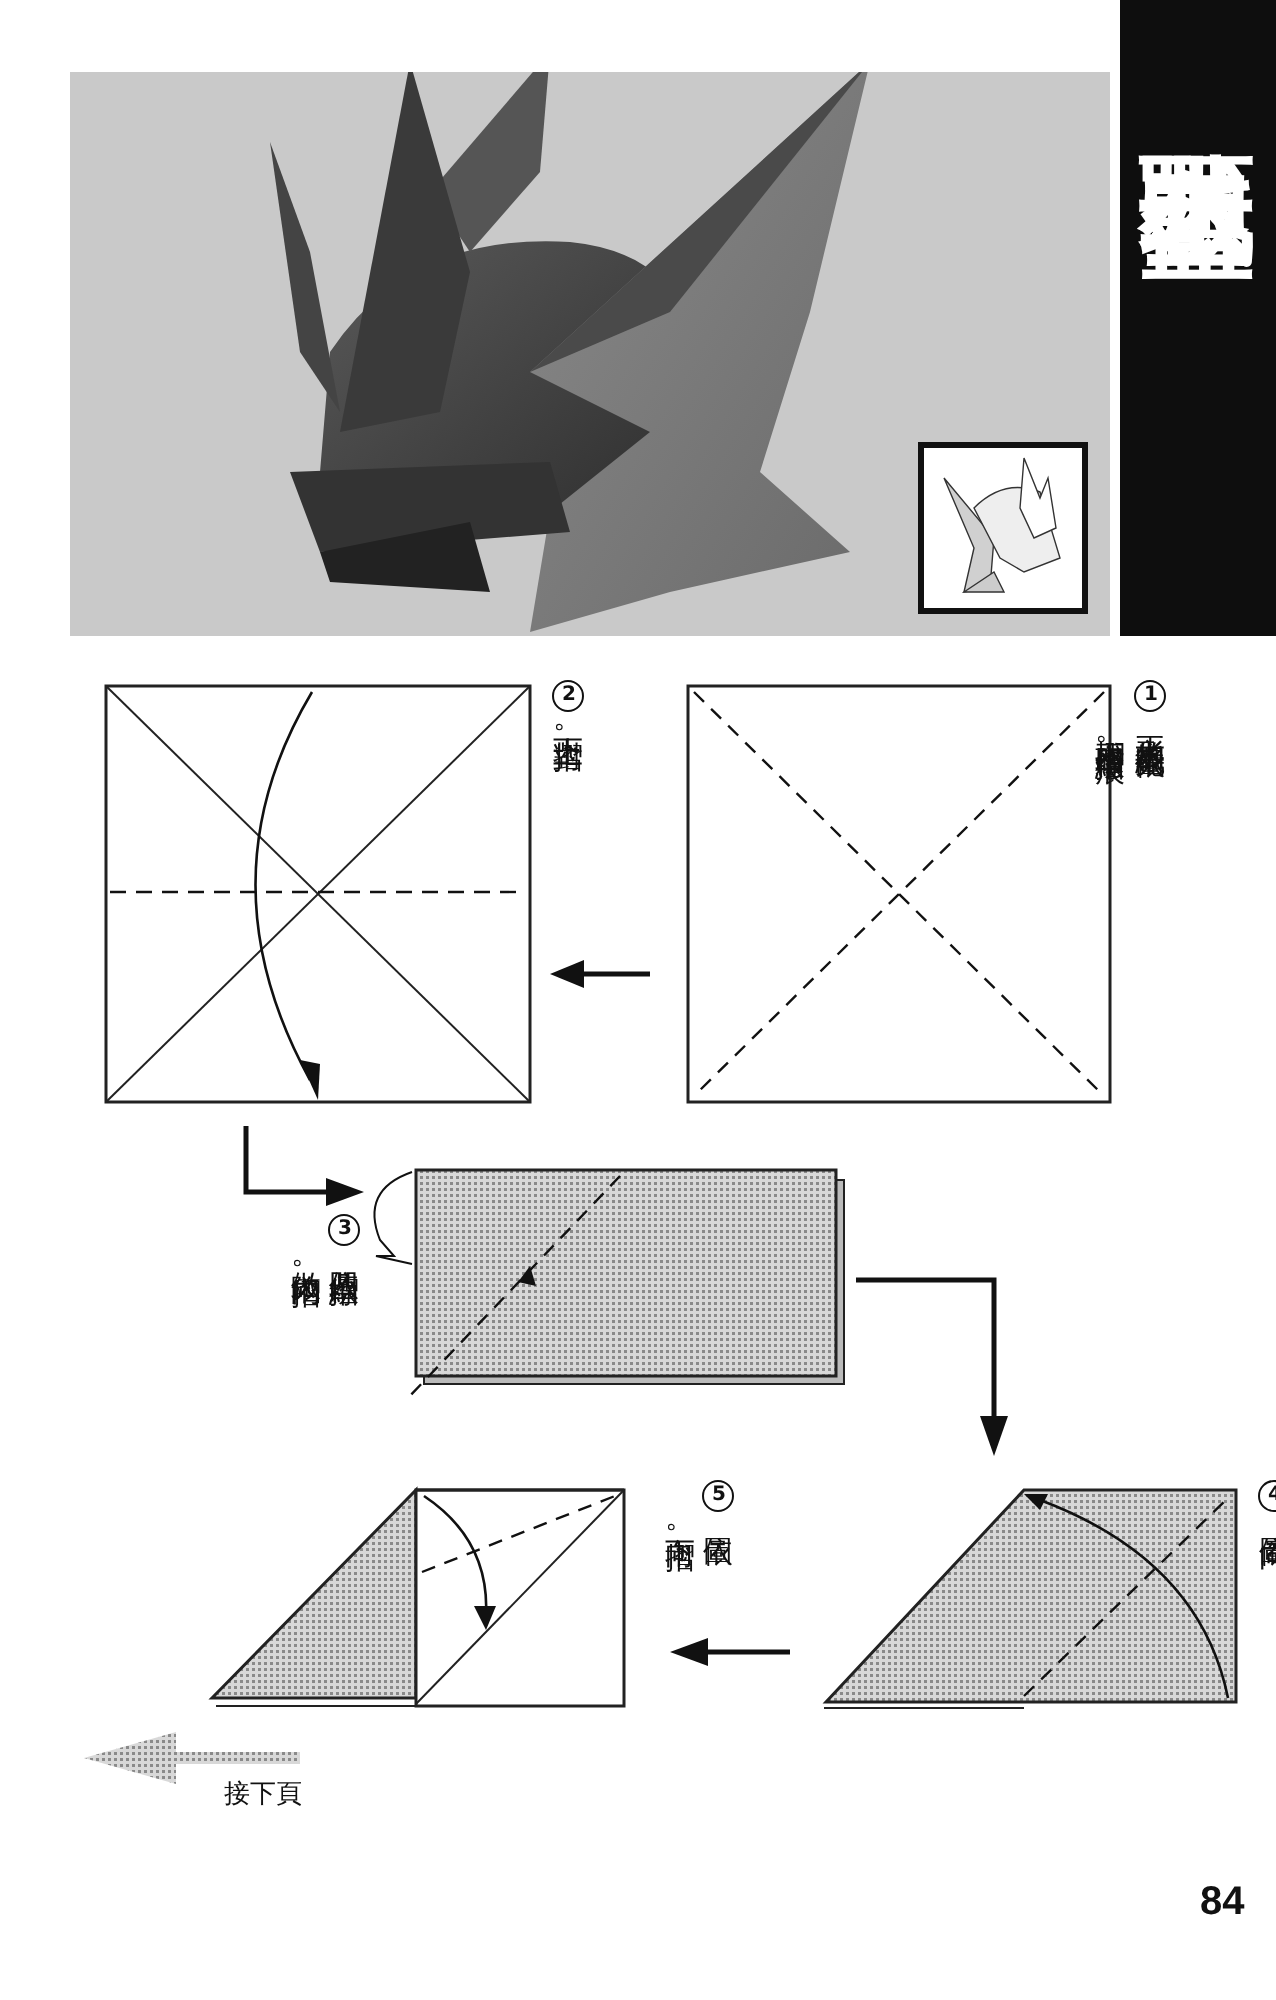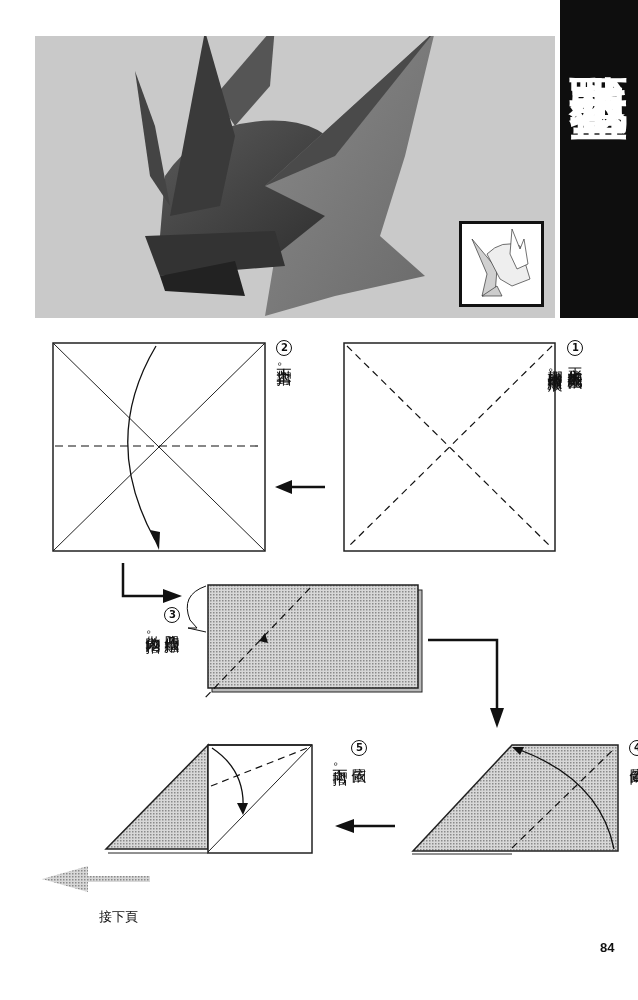--- a/index.html
+++ b/index.html
@@ -10,22 +10,22 @@
   .photo svg { display:block; }
   .inset { left:459px; top:221px; width:85px; height:86px; background:#fff; border:3px solid #111; box-sizing:border-box; }
   .title-bar { left:560px; top:0; width:78px; height:318px; background:#0e0e0e; }
   .title-text { position:absolute; left:0; right:0; top:30px; writing-mode:vertical-rl; text-orientation:upright;
                 color:#fff; font-weight:bold; font-size:58px; line-height:78px; letter-spacing:2px;
                 font-family:"DejaVu Sans", sans-serif; margin:0 auto; width:78px; text-align:center; }
   .vtext { writing-mode:vertical-rl; text-orientation:upright; font-size:15px; line-height:17px; letter-spacing:1px; }
   .stepnum { display:inline-block; width:14px; height:14px; border:1.5px solid #111; border-radius:50%;
              font-size:10px; line-height:14px; text-align:center; font-weight:bold; text-orientation:upright; }
   .diagram { position:absolute; left:0; top:0; }
-  .page-num { left:600px; top:940px; font-size:13px; font-weight:bold; font-family:"Liberation Sans", sans-serif;text-align:center; }
-  .next-label { left:99px; top:888px; font-size:13px;margin-top:20px; }
+  .page-num { left:600px; top:940px; font-size:20px; font-weight:bold; font-family:"Liberation Sans", sans-serif;text-align:center; }
+  .next-label { left:112px; top:888px; font-size:13px; }
 </style>
 </head>
 <body>
 
 <div class="abs photo">
   <svg width="520" height="282" viewBox="0 0 520 282">
     <defs>
       <linearGradient id="g1" x1="0" y1="0" x2="1" y2="1">
         <stop offset="0" stop-color="#5a5a5a"></stop>
           <stop offset="1" stop-color="#2a2a2a"></stop>

